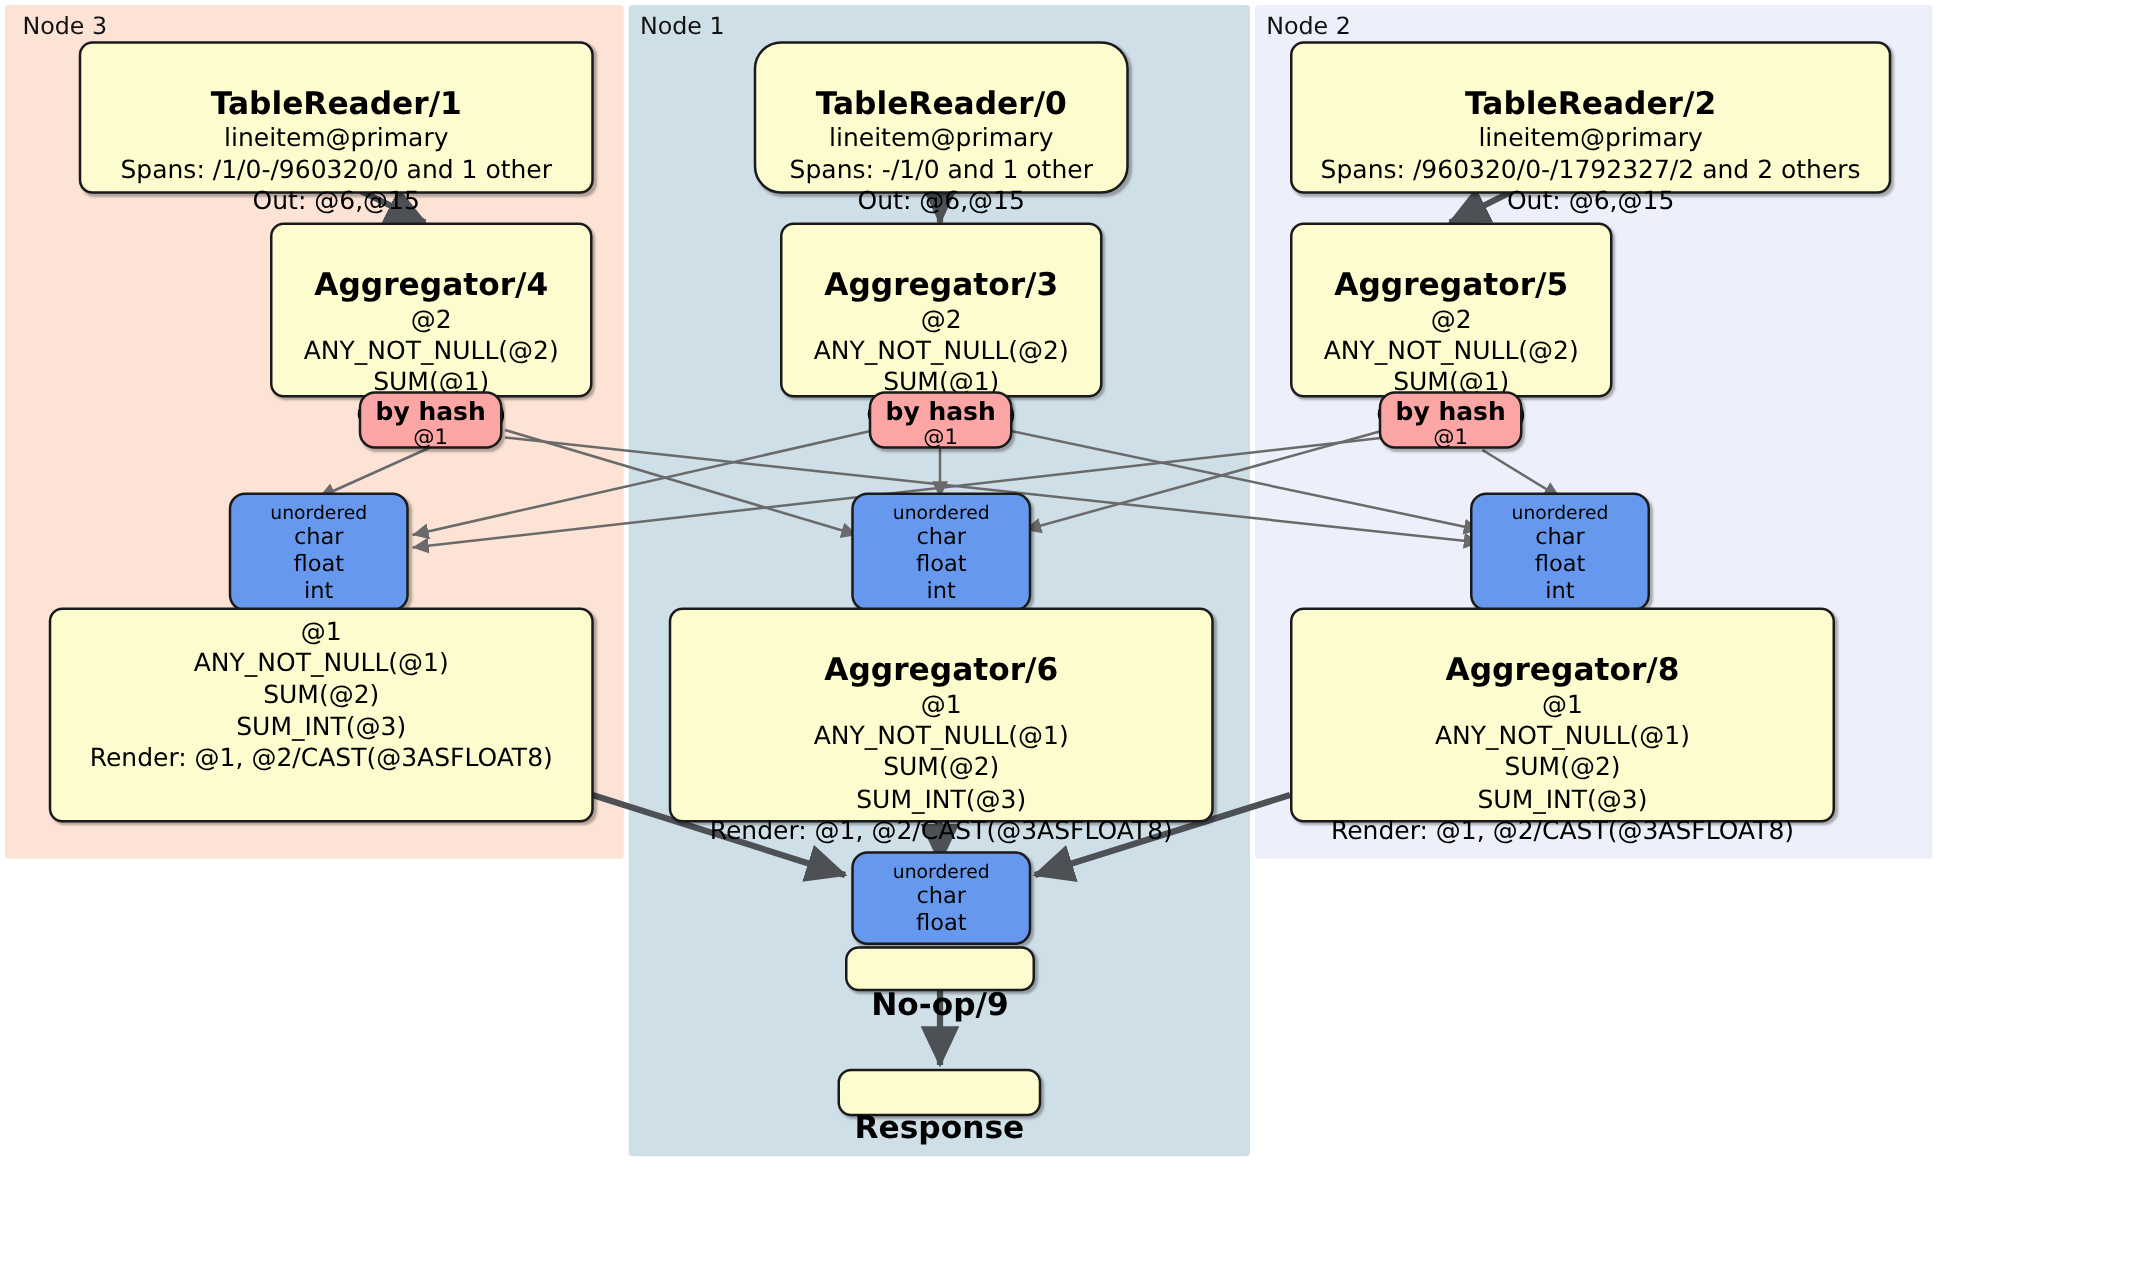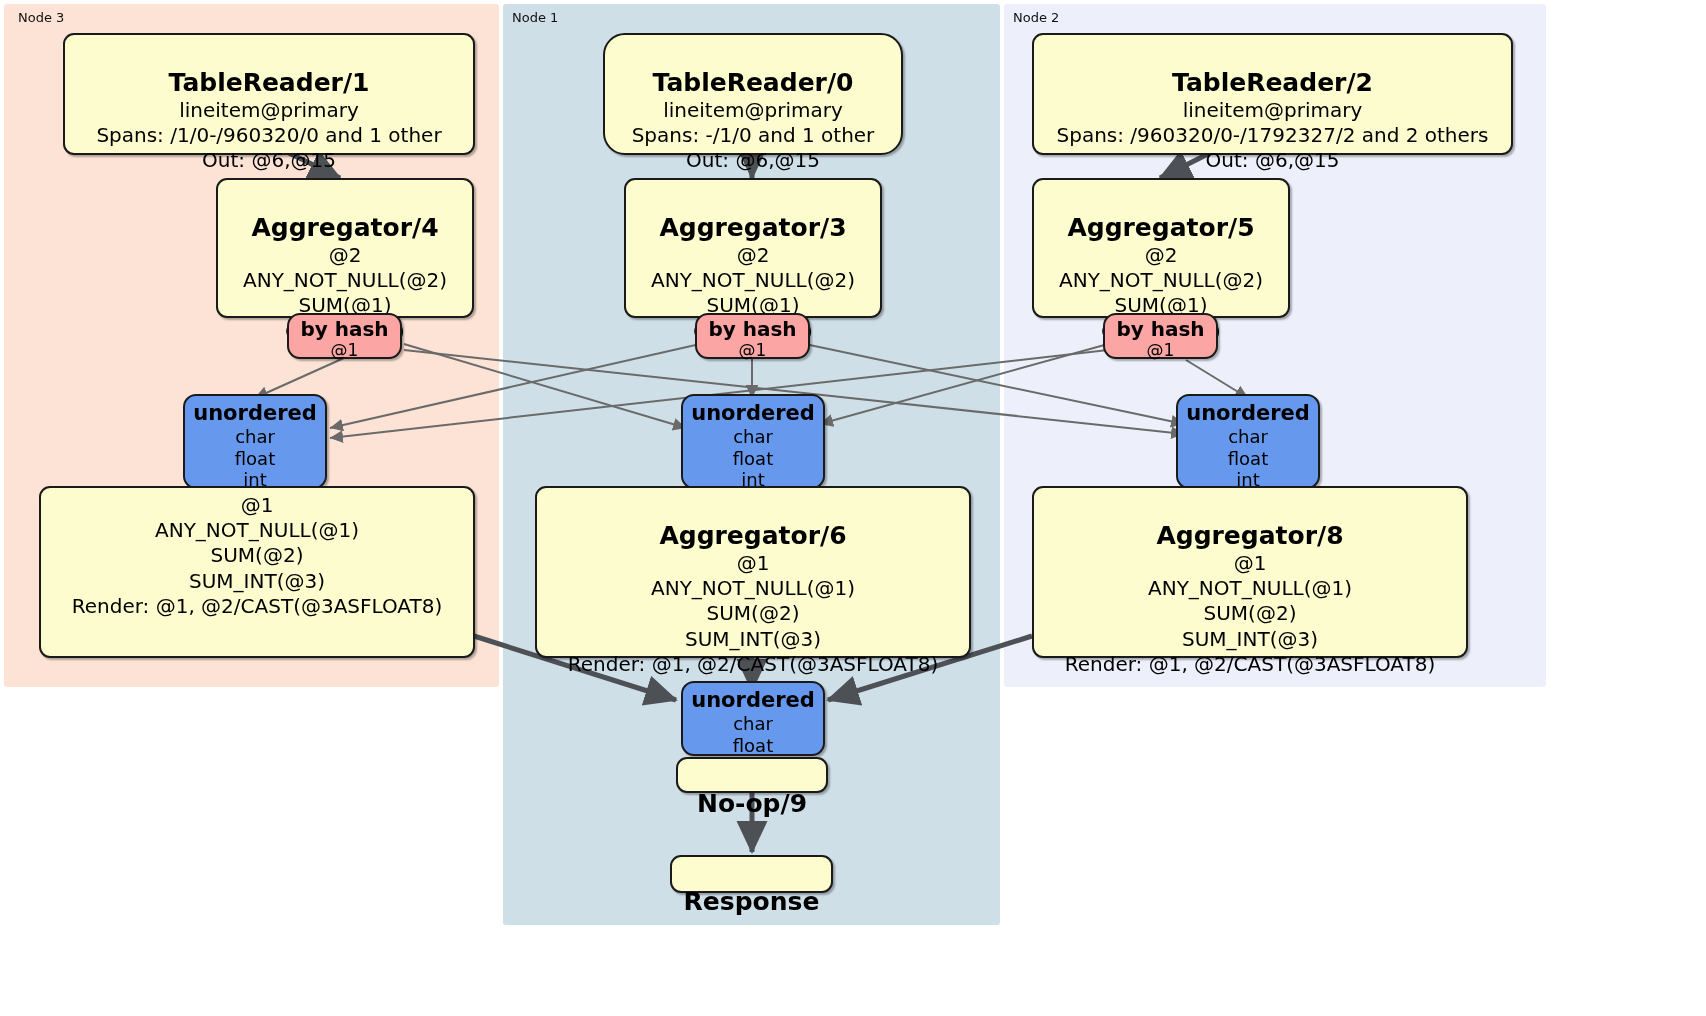--- a/index.html
+++ b/index.html
@@ -21,21 +21,21 @@
   }
 
   
   .node-panel {
     position: absolute;
     box-sizing: border-box;
     border-radius: 3px;
   }
   .node-label {
     position: absolute;
-    font-size: 13px;
+    font-size: 19px;
     color: #111111;
     font-family: "DejaVu Sans", sans-serif;
     white-space: nowrap;
   }
 
   
   .proc {
     position: absolute;
     box-sizing: border-box;
     background: #fcfcce;
@@ -95,22 +95,22 @@
     background: #6699ee;
     border: 2px solid #1a1a1a;
     border-radius: 13px;
     text-align: center;
     color: #000000;
     box-shadow: 2px 2px 2px rgba(0,0,0,0.30);
     padding-top: 5px;
   }
   .sync .t {
     display: block;
-    font-weight: bold;
-    font-size: 21px;
+    font-weight: normal;
+    font-size: 15px;
     line-height: 1.2;
     white-space: nowrap;
   }
   .sync .l {
     display: block;
     font-size: 18px;
     line-height: 1.2;
     white-space: nowrap;
   }
 

